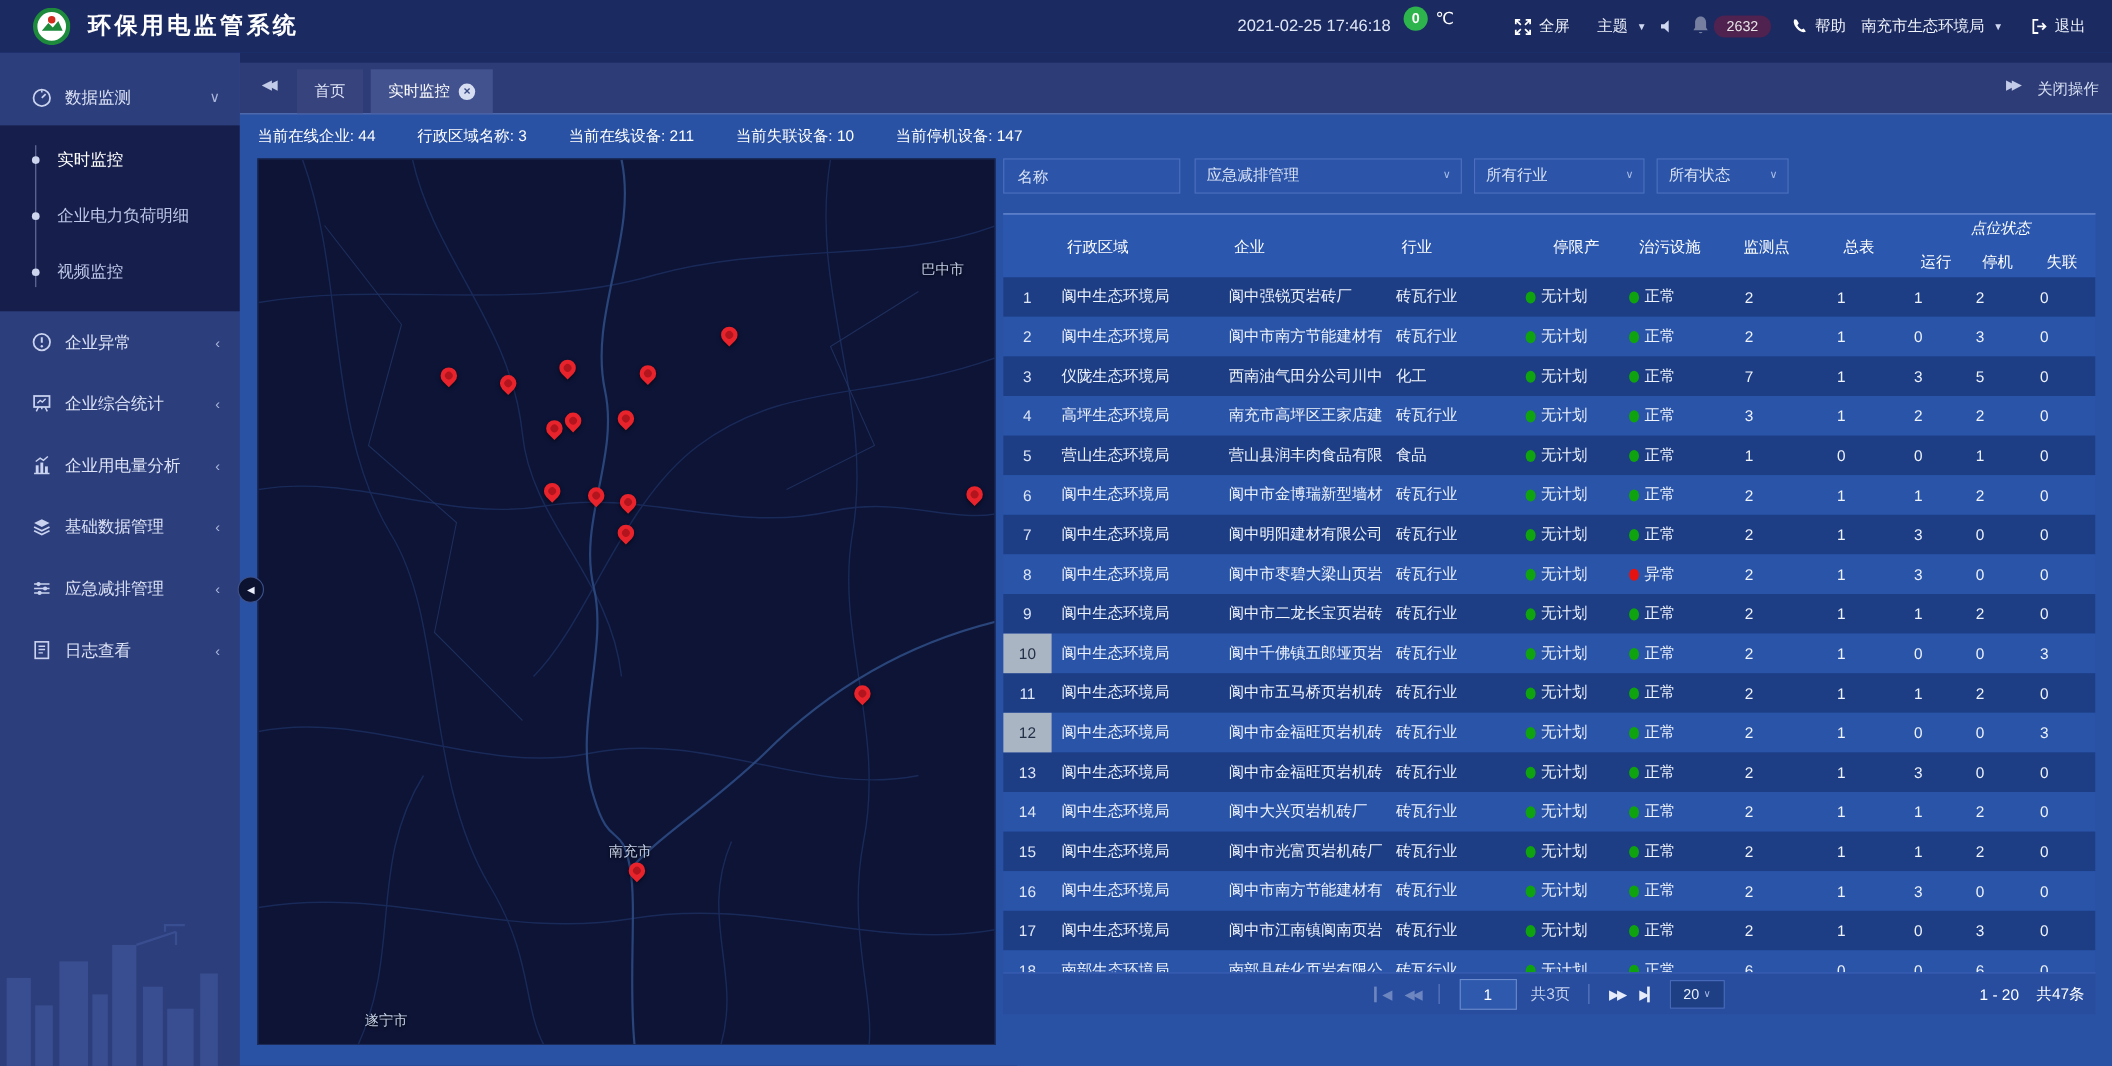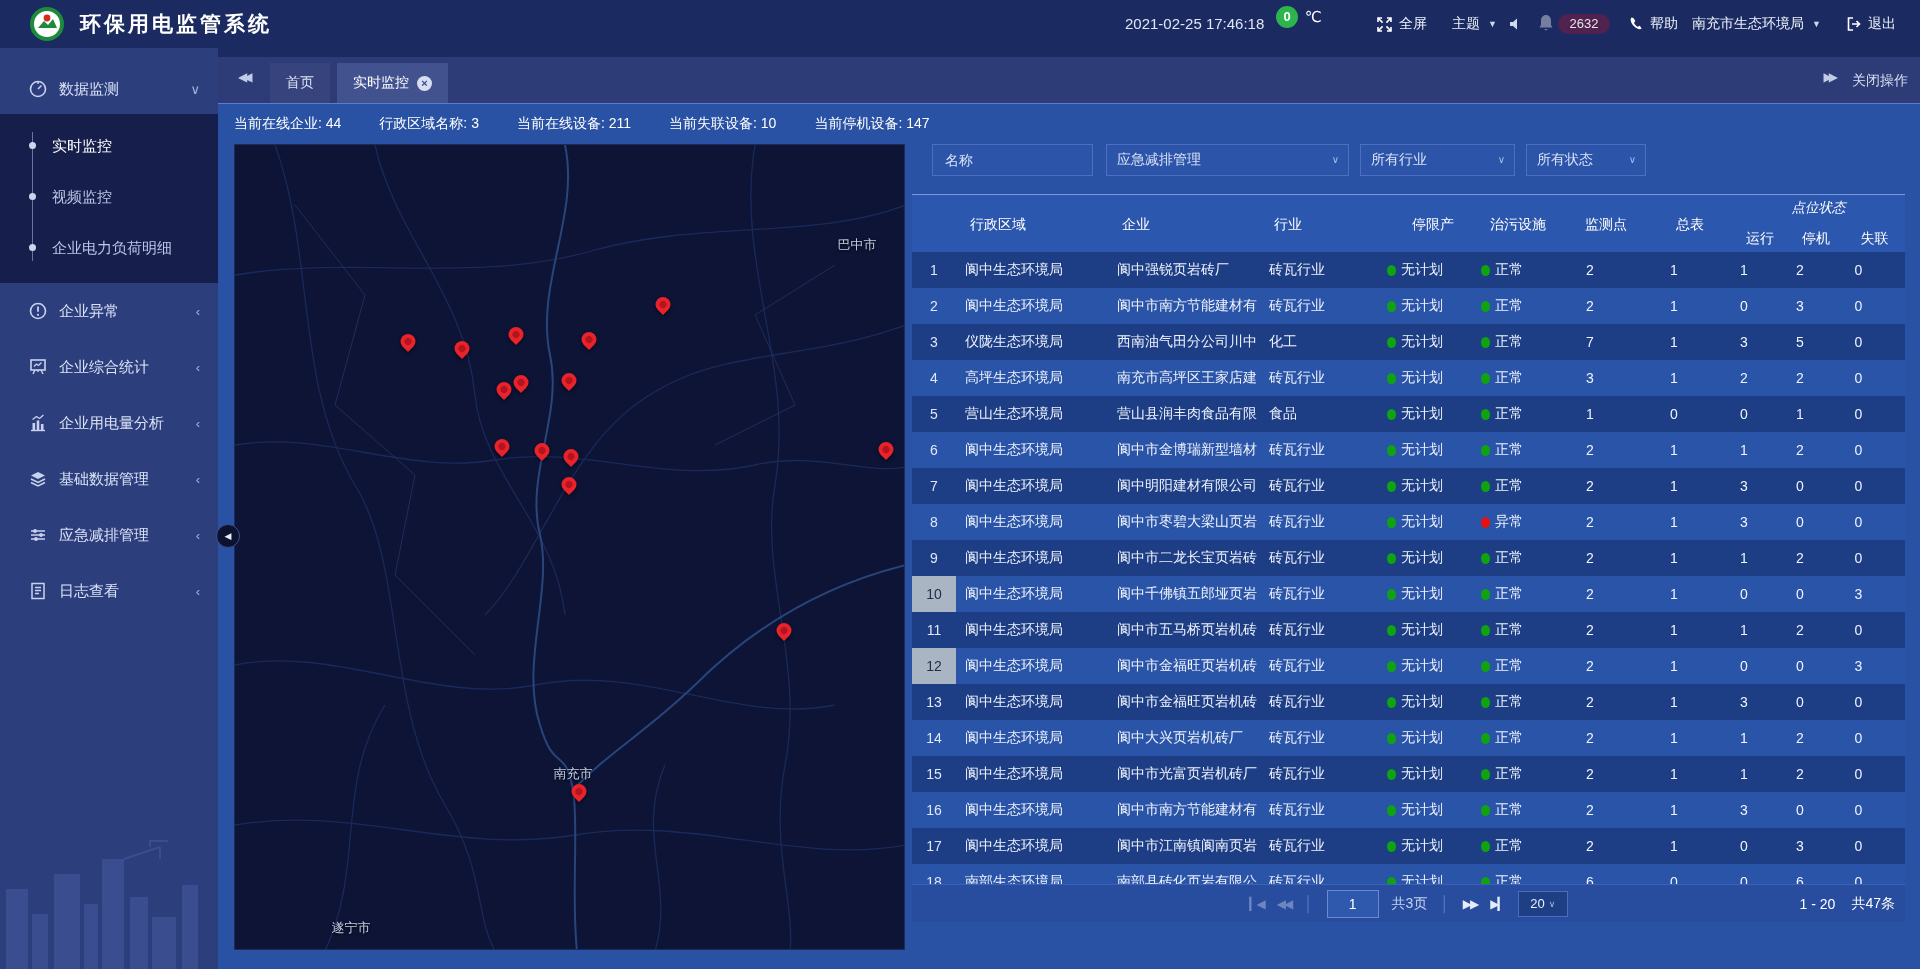--- a/index.html
+++ b/index.html
@@ -63,21 +63,21 @@
   .pin{position:absolute;left:1px;top:1px;width:15px;height:15px;background:#e8232b;
        border-radius:50% 50% 0 50%;transform:rotate(45deg);box-shadow:1px 1px 4px rgba(0,0,0,.55);}
   .pin::after{content:"";position:absolute;left:4px;top:4px;width:7px;height:7px;border-radius:50%;background:#b2151d;}
   .handle{position:absolute;left:216px;top:524px;width:24px;height:24px;border-radius:50%;background:#0c1330;
           border:1px solid #3d518c;color:#e8edf9;font-size:9px;text-align:center;line-height:23px;
           z-index:25;cursor:pointer;box-sizing:border-box;}
   
   .panel{position:absolute;left:912px;top:144px;width:993px;height:778px;}
   .fbox{position:absolute;top:0;height:32px;background:#2c55a9;border:1px solid #4c70bf;
         box-sizing:border-box;color:#d9e2f6;font-size:14px;display:flex;align-items:center;
-        padding:0 24px 0 10px;cursor:pointer;margin-left:20px;}
+        padding:0 24px 0 10px;cursor:pointer;}
   .fbox input{background:transparent;border:none;outline:none;color:#d9e2f6;font-size:14px;width:100%;
               font-family:inherit;}
   .fbox input::placeholder{color:#d9e2f6;opacity:1;}
   .fcaret{position:absolute;right:9px;top:9px;font-size:10px;color:#a9bce6;}
   .thead{position:absolute;left:0;top:50px;width:993px;height:58px;background:#2b57ae;
          border-top:1px solid #7b98da;box-sizing:border-box;color:#fff;font-size:14px;}
   .th{position:absolute;top:0;height:58px;line-height:58px;}
   .th.c{text-align:center;}
   .th-sub{position:absolute;top:31px;height:24px;line-height:24px;text-align:center;font-size:14px;}
   .th-group{position:absolute;top:3px;height:20px;line-height:20px;text-align:center;
@@ -182,22 +182,22 @@
               <circle cx="10" cy="10" r="7.5" fill="none" stroke="currentColor" stroke-width="1.6"></circle>
               <path d="M10 10 L13.5 6.5" stroke="currentColor" stroke-width="1.6"></path>
               <path d="M10 3 v2" stroke="currentColor" stroke-width="1.4"></path>
             </svg></span>
           <span>数据监测</span>
           <span class="s-chev">∨</span>
         </div>
         <div class="s-subwrap">
           <div class="s-line"></div>
           <div class="s-sub active">实时监控</div>
+          <div class="s-sub">企业电力负荷明细</div>
           <div class="s-sub">视频监控</div>
-          <div class="s-sub">企业电力负荷明细</div>
         </div>
         <div class="s-item plain">
           <span class="ico"><svg viewBox="0 0 20 20" width="20" height="20">
               <circle cx="10" cy="10" r="7.5" fill="none" stroke="currentColor" stroke-width="1.6"></circle>
               <path d="M10 5.5 v5.2" stroke="currentColor" stroke-width="1.8"></path>
               <circle cx="10" cy="13.8" r="1.1" fill="currentColor"></circle>
             </svg></span>
           <span>企业异常</span>
           <span class="s-chev">‹</span>
         </div>

